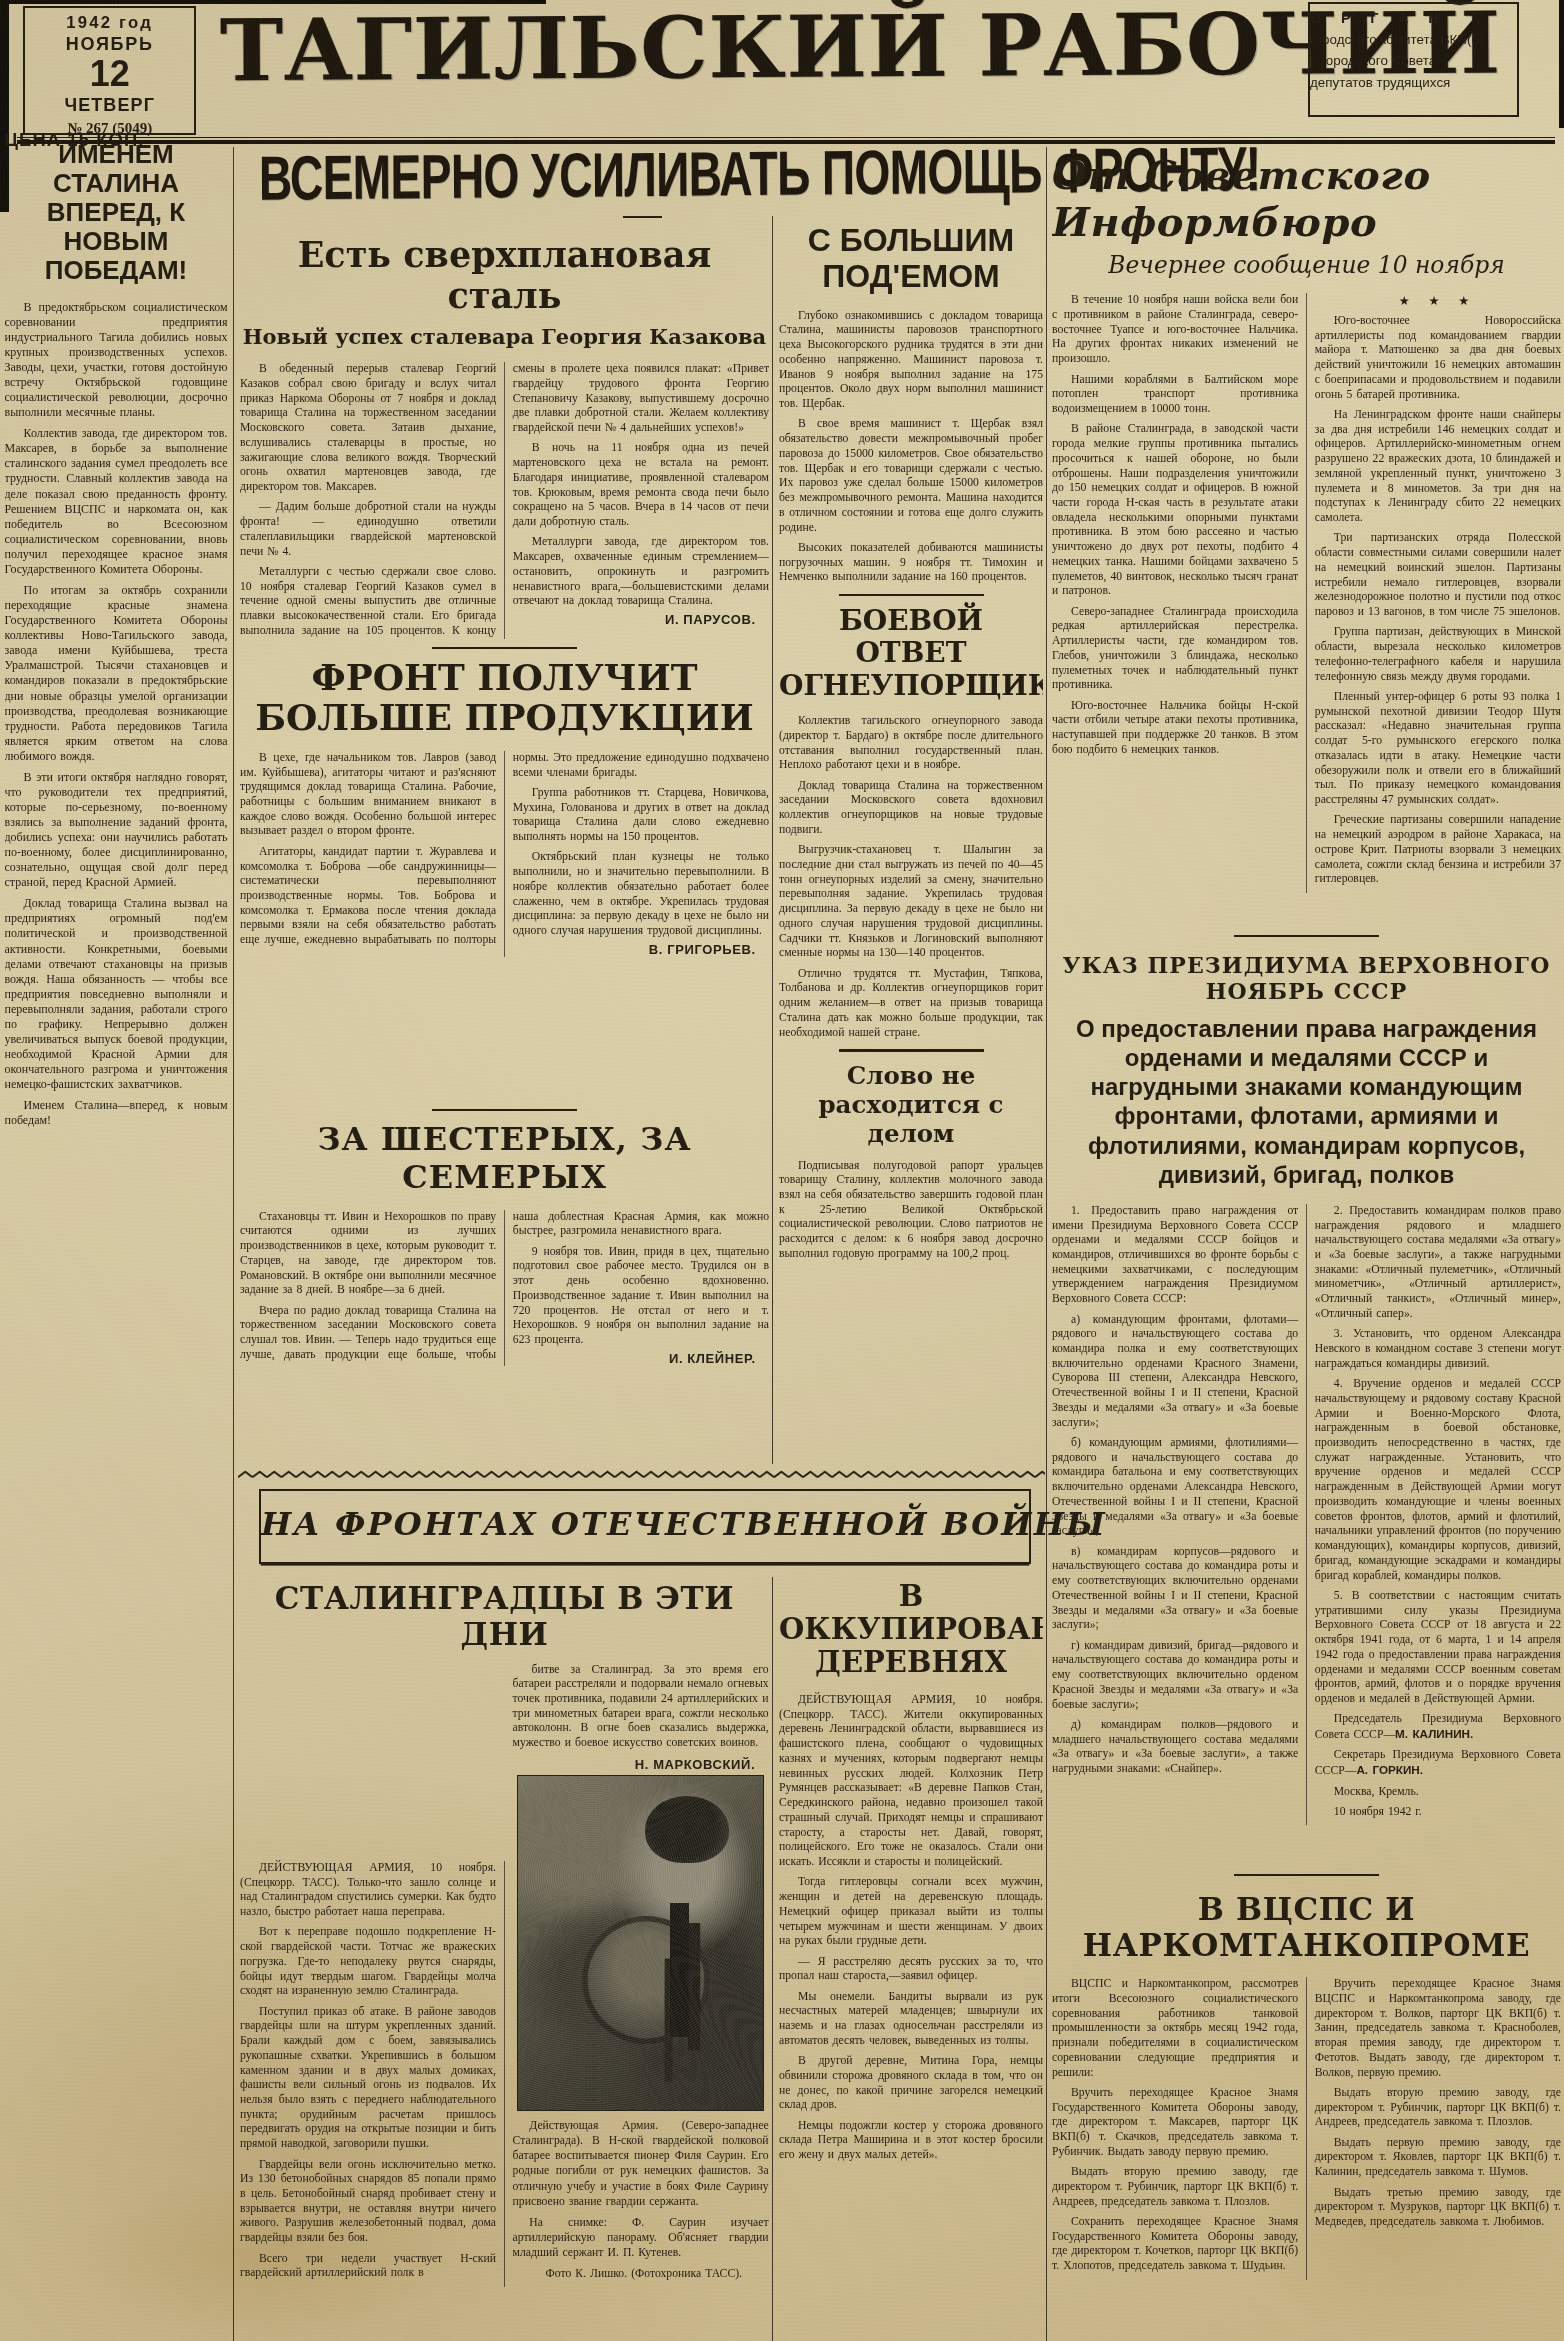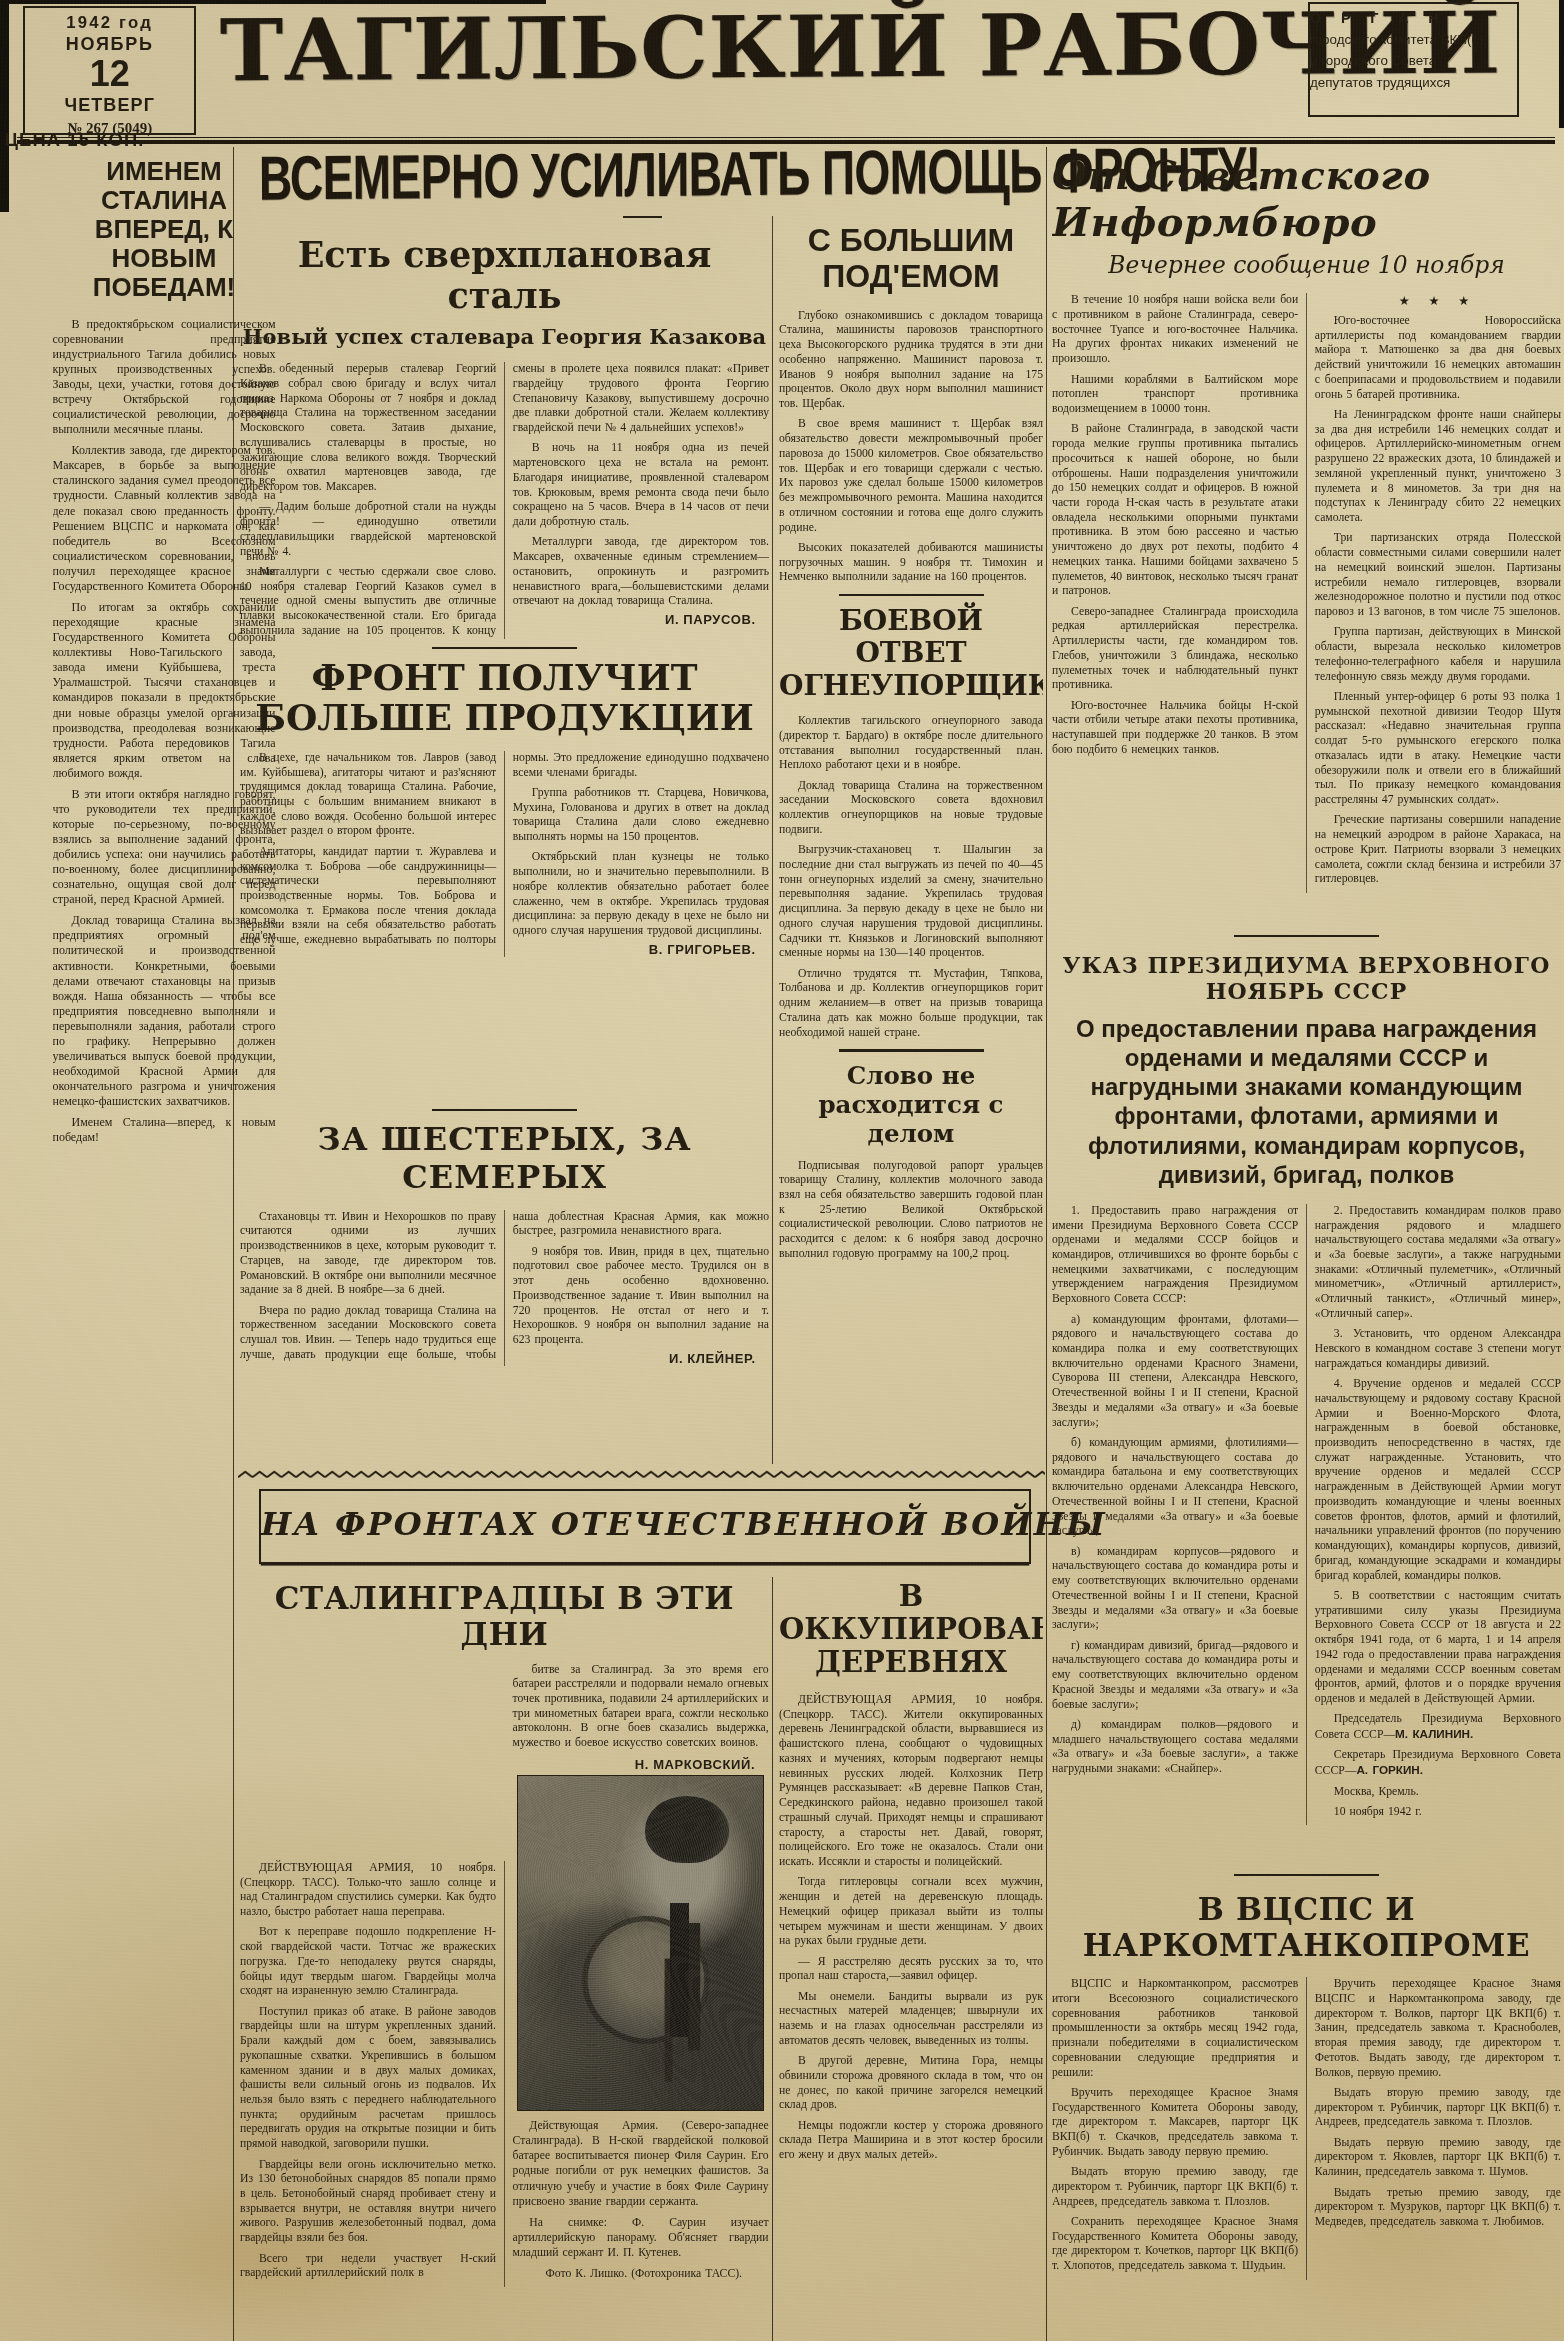--- a/index.html
+++ b/index.html
@@ -53,21 +53,21 @@
   .body-text p{font-size:11.7px;line-height:1.26;text-align:justify;margin:0 0 5.6px;
     text-indent:19px;word-spacing:1.1px;}
   .cols2{columns:2;column-gap:16.7px;column-rule:0.6px solid rgba(38,30,18,.7);}
   .byline{font-family:"Liberation Sans",sans-serif;font-weight:bold;font-size:13px;
     text-align:right;padding-right:13.4px;margin-top:3.3px;letter-spacing:0.6px;}
   .divider{width:145px;height:2.2px;background:#241d12;margin:9px auto;}
   .h-serif{font-family:"DejaVu Serif","Liberation Serif",serif;font-weight:bold;text-align:center;color:#241d12;}
   .h-sans{font-family:"Liberation Sans",sans-serif;font-weight:800;text-align:center;color:#241d12;}
 
   
-  .left-ed{position:absolute;left:4.5px;top:151px;width:223px;height:2189px;overflow:hidden;margin-left:48px;}
+  .left-ed{position:absolute;left:4.5px;top:134px;width:223px;height:2189px;overflow:hidden;}
   .left-ed .t{font-family:"Liberation Sans",sans-serif;font-weight:800;font-size:26px;
     line-height:1.12;text-align:center;margin:5.6px 0 14.5px;}
   .left-ed p{font-size:12px;}
 
   
   .banner{position:absolute;left:238px;top:146px;width:808px;text-align:center;}
   .banner .t{display:inline-block;font-family:"Liberation Sans",sans-serif;font-weight:900;
     font-size:48px;letter-spacing:-0.6px;transform:scale(.96,1.3) rotate(-.4deg);transform-origin:center;
     white-space:nowrap;color:#1d170e;text-shadow:0.6px 0.6px 0 rgba(29,23,14,.35);}
   .banner .dash{width:39px;height:2.8px;background:#241d12;margin:14.5px auto 0;}

